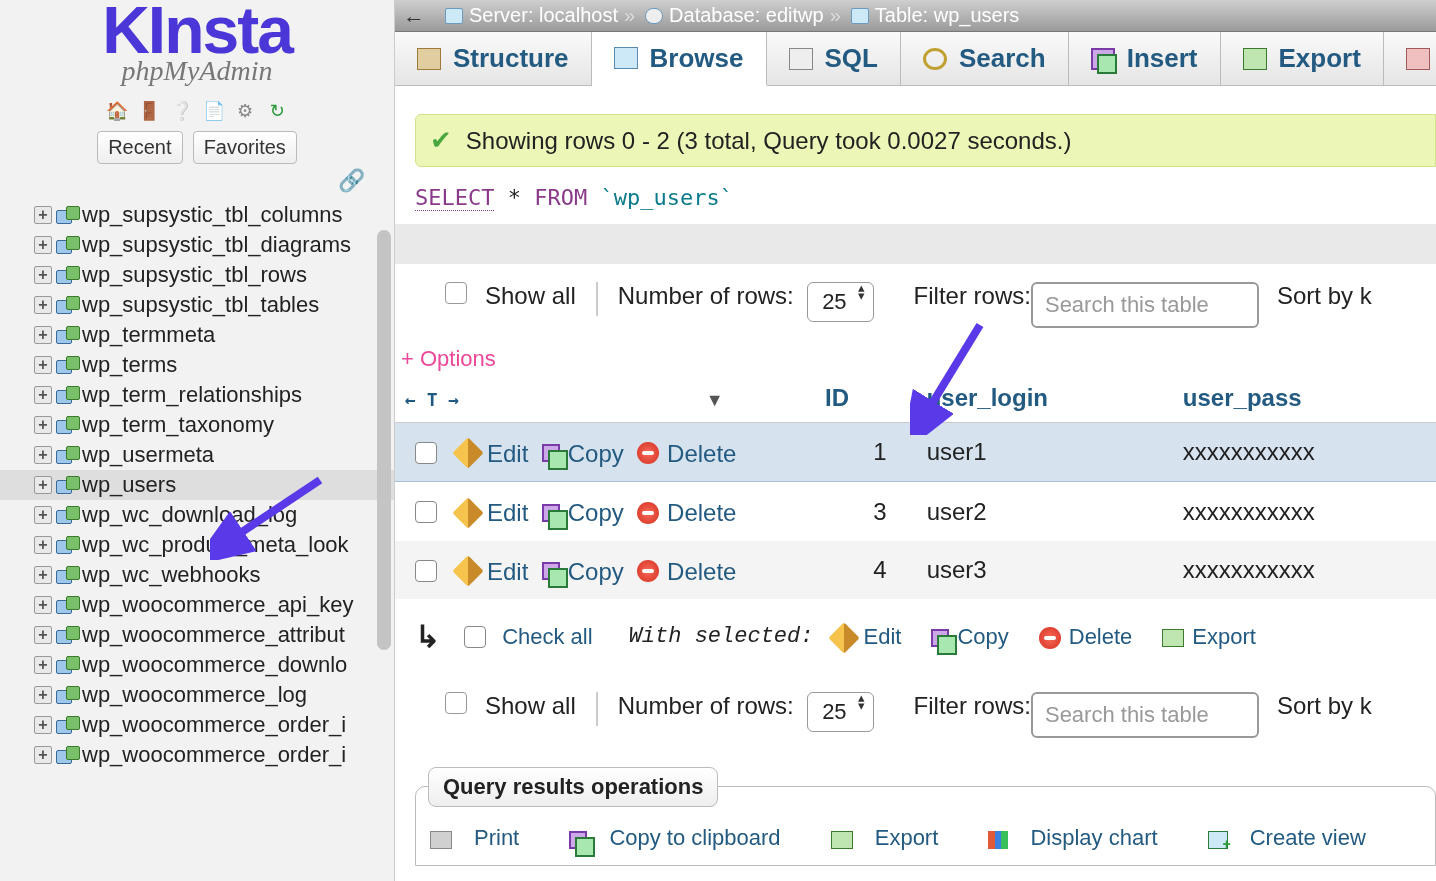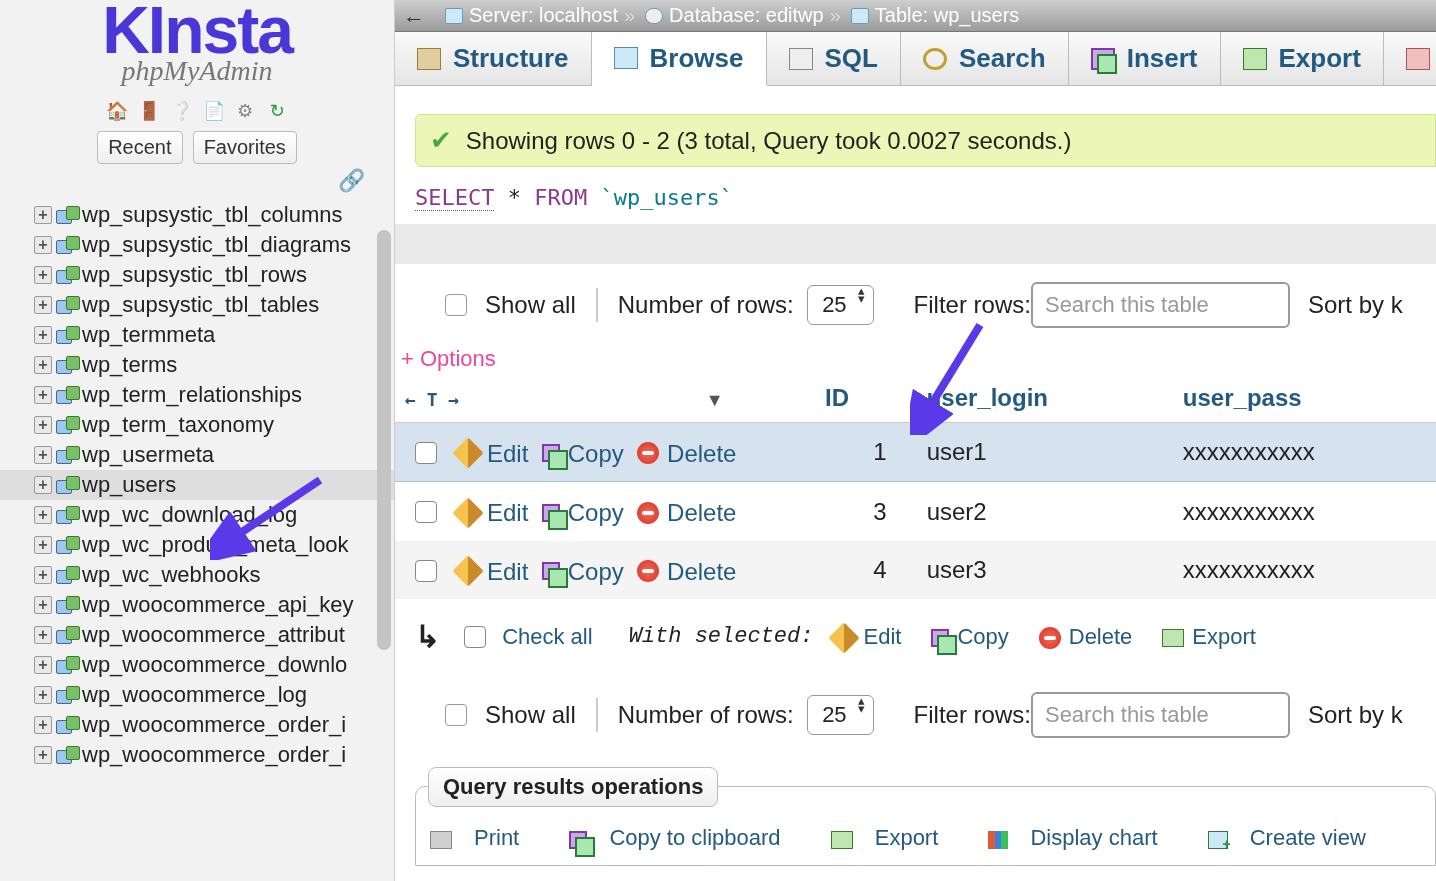--- a/index.html
+++ b/index.html
@@ -51,28 +51,28 @@
 
 .queryblk { margin:18px 0 0 20px; font-family: monospace; font-size:22px; }
 .kw1 { color:#8b3a8b; border-bottom:1px dotted #8b3a8b; }
 .kw2 { color:#8b3a8b; }
 .tbln { color:#0a7b8c; }
 
 
 .greystrip { height:40px; background:#e9e9e9; margin-top:14px; }
 
 
-.ctrl { display:flex; align-items:center; padding:18px 0 18px 50px; font-size:24px; white-space:nowrap; }
+.ctrl { display:flex; align-items:flex-start; padding:18px 0 18px 50px; font-size:24px; white-space:nowrap; }
 .ctrl .cb { width:22px; height:22px; border:1px solid #999; border-radius:4px; margin-right:18px; }
 .ctrl .divd { width:2px; height:34px; background:#ccc; margin:0 20px; }
 .sel-box { border:1px solid #999; border-radius:6px; padding:6px 26px 6px 14px; font-size:22px; position:relative; background:#fff; }
 .sel-box::after { content:"▾"; position:absolute; right:8px; top:5px; font-size:13px; color:#333; }
 .sel-box::before { content:"▴"; position:absolute; right:8px; top:-3px; font-size:13px; color:#333; }
 .filterlbl { margin-left:40px; }
-.searchin { border:2px solid #999; border-radius:6px; padding:8px 12px; font-size:22px; color:#999; width:259px; background:#fff; }
+.searchin { border:2px solid #999; border-radius:6px; padding:8px 12px; font-size:22px; color:#999; width:228px; background:#fff; }
 .sortlbl { margin-left:18px; }
 
 
 .optlink { margin:0 0 6px 6px; color:#ec4899; font-size:22px; }
 
 
 table.grid { border-collapse:collapse; width:100%; }
 table.grid th { text-align:left; color:#235a81; font-weight:bold; font-size:24px; padding:6px 20px 10px 20px; border-bottom:1px solid #ccc; }
 table.grid th.first { width:410px; padding-left:10px; }
 table.grid td { padding:14px 20px; font-size:24px; vertical-align:middle; }

